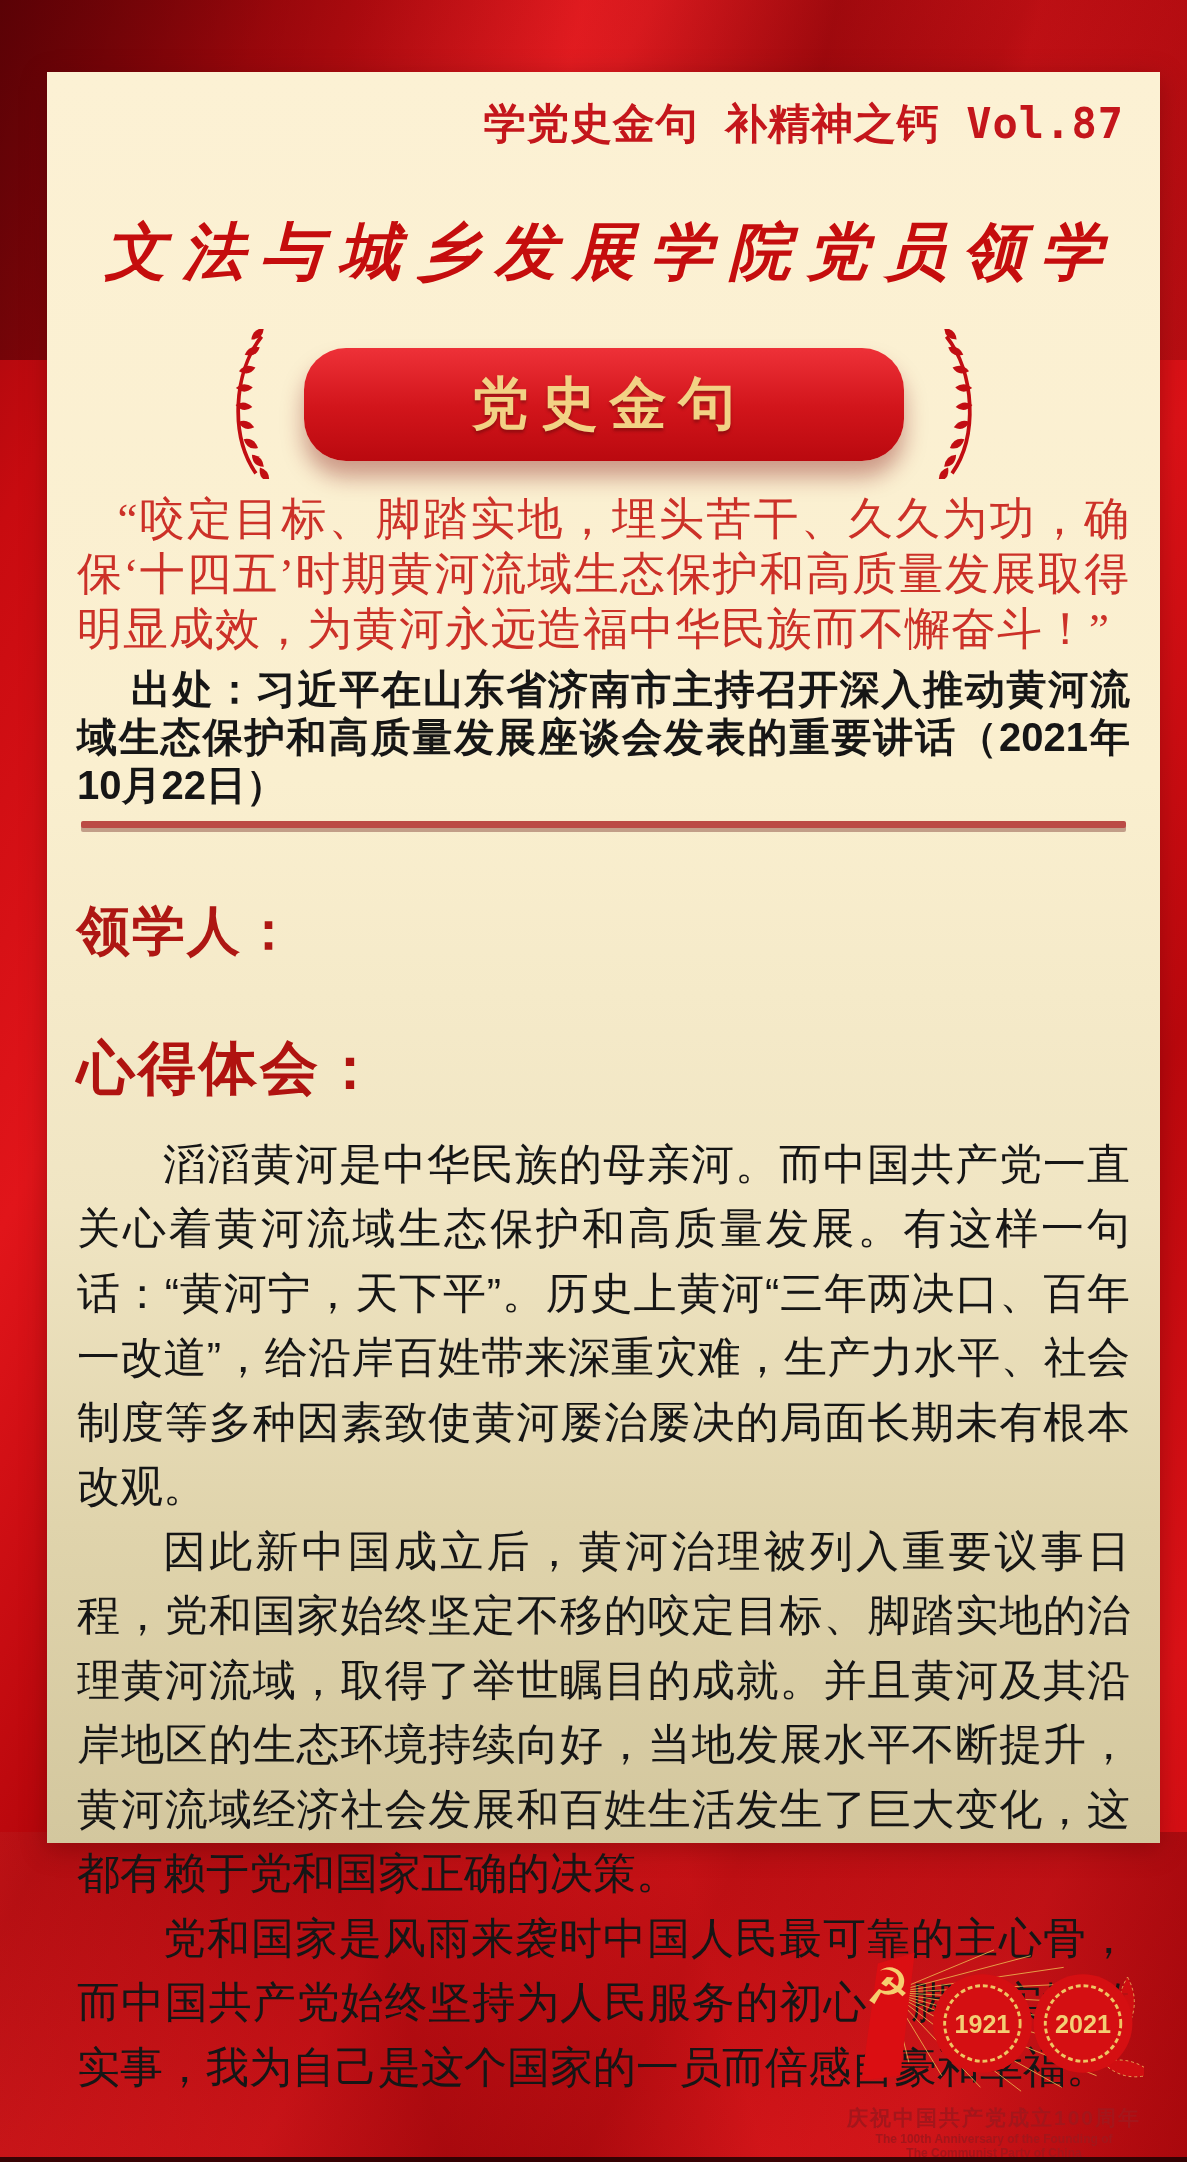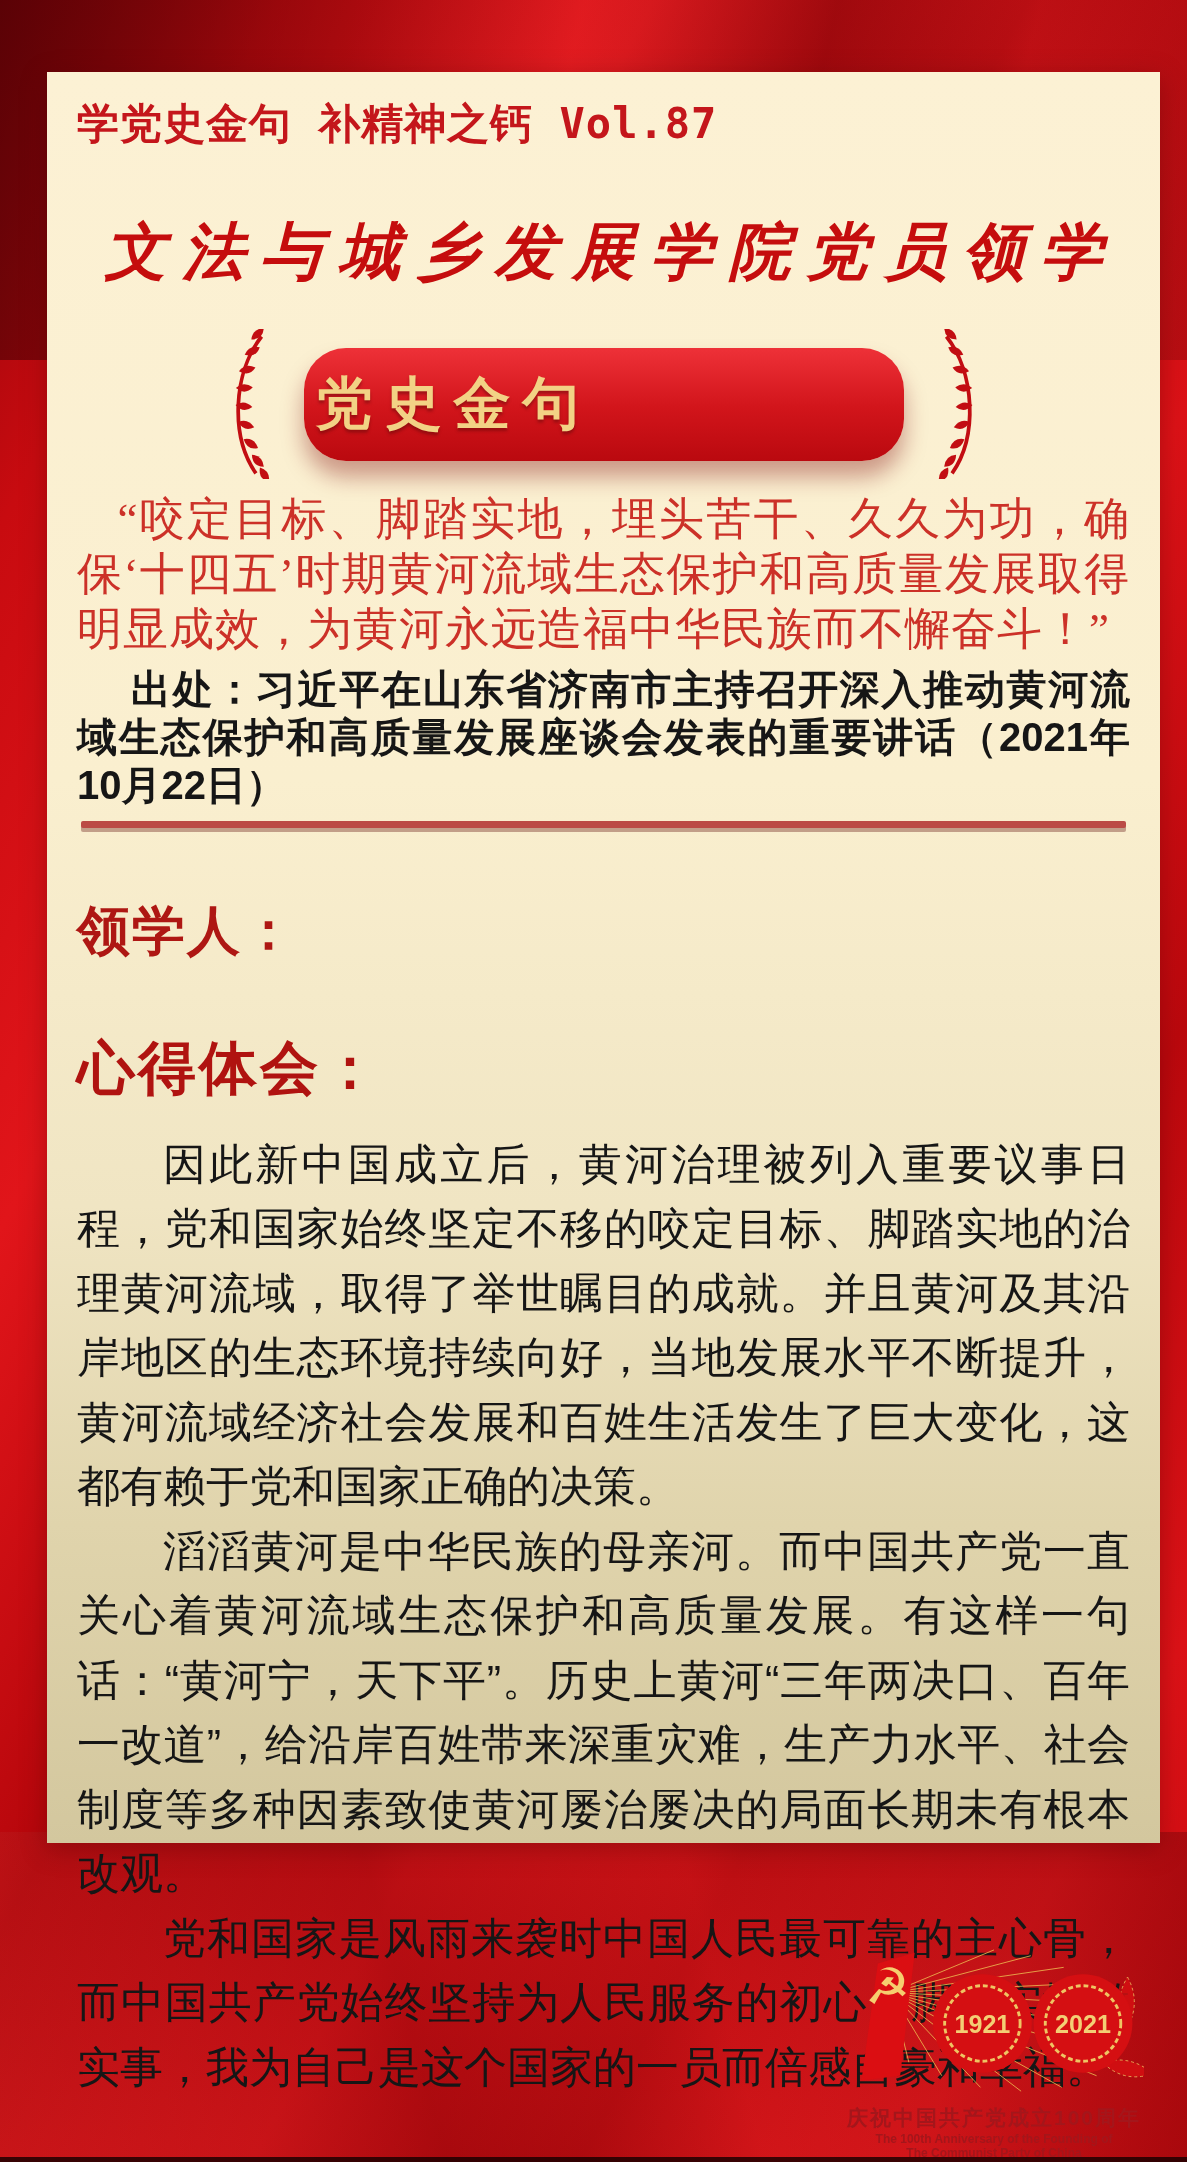--- a/index.html
+++ b/index.html
@@ -41,21 +41,21 @@
     position:absolute; left:47px; top:72px;
     width:1113px; height:1771px;
     padding:0 30px;
     background:linear-gradient(180deg,
       #fcf1d4 0%, #faefcf 40%, #f0e5c3 64%,
       #e0d4ac 82%, #d3c79e 100%);
     box-shadow:0 6px 24px rgba(80,0,2,.35);
   }
   .issue-line {
     margin-top:24px;
-    text-align:left; padding-right:6px;
+    text-align:right; padding-right:6px;
     color:#c4161b; font-weight:bold;
     font-size:42px; letter-spacing:1px;
     font-family:"DejaVu Sans Mono", sans-serif;
     white-space:nowrap;
   }
   .main-title {
     margin-top:58px;
     text-align:center;
     color:#c50d0d;
     font-size:62px; font-weight:900;
@@ -67,21 +67,21 @@
   .badge-row {
     margin-top:34px;
     display:flex; align-items:center; justify-content:center;
     gap:30px; height:152px;
   }
   .badge-pill {
     width:600px; height:113px;
     border-radius:42px;
     background:linear-gradient(180deg,#ee3138 0%, #d2151b 52%, #ba090f 100%);
     box-shadow:0 16px 22px rgba(128,10,12,.38);
-    display:flex; align-items:center; 
+    display:flex; align-items:center; justify-content:center;
   }
   .badge-label {
     color:#f2d285; font-size:57px; font-weight:bold;
     letter-spacing:12px; text-indent:12px;
     text-shadow:0 3px 3px rgba(92,8,8,.45);
     white-space:nowrap;
   }
   .wheat { width:68px; height:150px; flex:0 0 auto; }
 
   .quote-text {
@@ -213,22 +213,22 @@
 
     <div class="divider"></div>
 
     <div class="leader-row">
       <span class="leader-label">领学人：</span>
     </div>
 
     <div class="reflection-heading">心得体会：</div>
 
     <div class="reflection-body">
+      <p>滔滔黄河是中华民族的母亲河。而中国共产党一直关心着黄河流域生态保护和高质量发展。有这样一句话：“黄河宁，天下平”。历史上黄河“三年两决口、百年一改道”，给沿岸百姓带来深重灾难，生产力水平、社会制度等多种因素致使黄河屡治屡决的局面长期未有根本改观。</p>
       <p>因此新中国成立后，黄河治理被列入重要议事日程，党和国家始终坚定不移的咬定目标、脚踏实地的治理黄河流域，取得了举世瞩目的成就。并且黄河及其沿岸地区的生态环境持续向好，当地发展水平不断提升，黄河流域经济社会发展和百姓生活发生了巨大变化，这都有赖于党和国家正确的决策。</p>
-      <p>滔滔黄河是中华民族的母亲河。而中国共产党一直关心着黄河流域生态保护和高质量发展。有这样一句话：“黄河宁，天下平”。历史上黄河“三年两决口、百年一改道”，给沿岸百姓带来深重灾难，生产力水平、社会制度等多种因素致使黄河屡治屡决的局面长期未有根本改观。</p>
       <p>党和国家是风雨来袭时中国人民最可靠的主心骨，而中国共产党始终坚持为人民服务的初心，脚踏实地做实事，我为自己是这个国家的一员而倍感自豪和幸福。</p>
     </div>
   </div>
 
 
   <div class="anniversary">
     <svg width="300" height="150" viewBox="0 0 300 155">
 
       <path d="M288,30 q14,26 0,52 q-16,-26 0,-52" fill="#d50f12" stroke="#efc462" stroke-width="1" stroke-dasharray="3 3" opacity="0.85"></path>
       <path d="M262,118 q30,-8 52,12 q-30,10 -52,-12" fill="#d50f12" stroke="#efc462" stroke-width="1" stroke-dasharray="3 3" opacity="0.85"></path>

